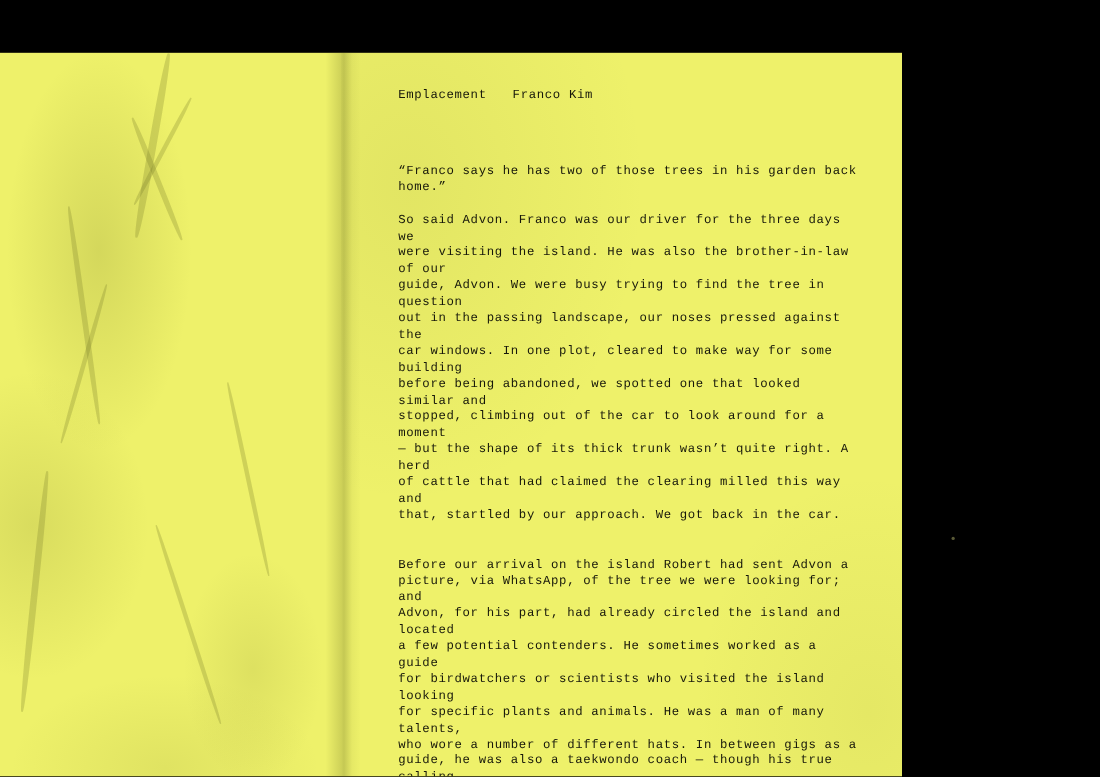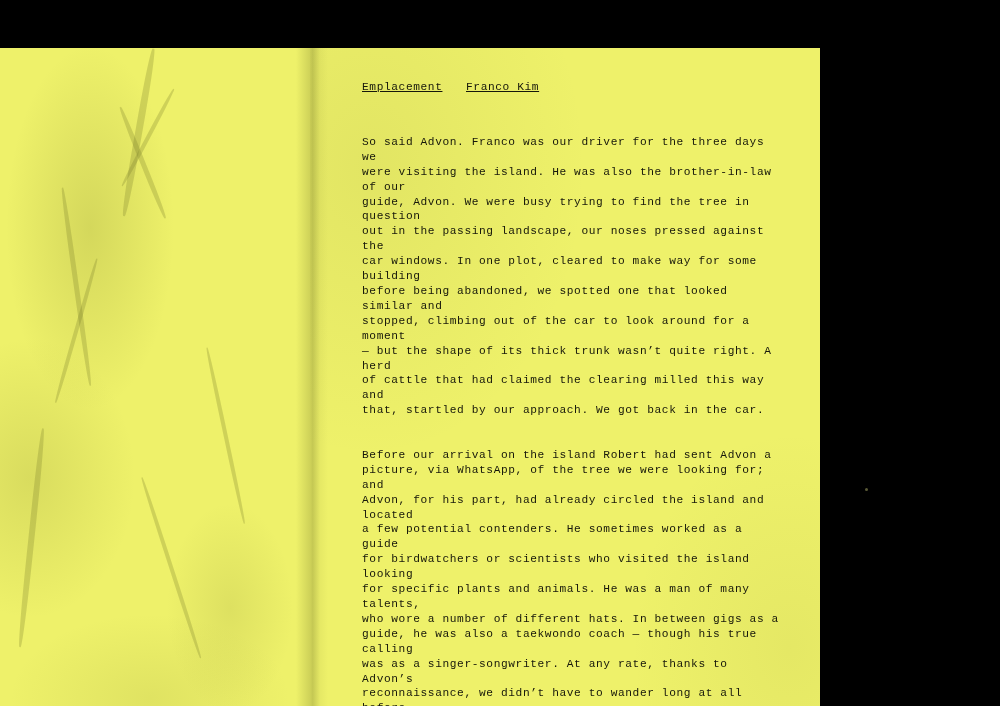--- a/index.html
+++ b/index.html
@@ -77,22 +77,21 @@
     left: 52px;
     top: 32px;
     width: 420px;
     color: #16170a;
     font-size: 11.2px;
     line-height: 14.9px;
     letter-spacing: 0.6px;
   }
   .header {
     display: flex;
-    margin-bottom: 40px;
-    text-decoration: underline;
+    margin-bottom: 54px;
   }
   .header .title { width: 104px; }
   .header .author { }
   .para {
     margin: 0 0 14.9px 0;
     white-space: pre-wrap;
   }
   .para.quote { margin-bottom: 14.9px; }
   .spacer-1 { height: 14.9px; }
   
@@ -125,20 +124,21 @@
   <div class="page-right">
     <div class="shade"></div>
 
     <div class="content">
 
       <div class="header">
         <span class="title">Emplacement</span>
         <span class="author">Franco Kim</span>
       </div>
 
+      <p class="para quote">“Franco says he has two of those trees in his garden back home.”</p>
       <p class="para">So said Advon. Franco was our driver for the three days we
 were visiting the island. He was also the brother-in-law of our
 guide, Advon. We were busy trying to find the tree in question
 out in the passing landscape, our noses pressed against the
 car windows. In one plot, cleared to make way for some building
 before being abandoned, we spotted one that looked similar and
 stopped, climbing out of the car to look around for a moment
 — but the shape of its thick trunk wasn’t quite right. A herd
 of cattle that had claimed the clearing milled this way and
 that, startled by our approach. We got back in the car.</p>

